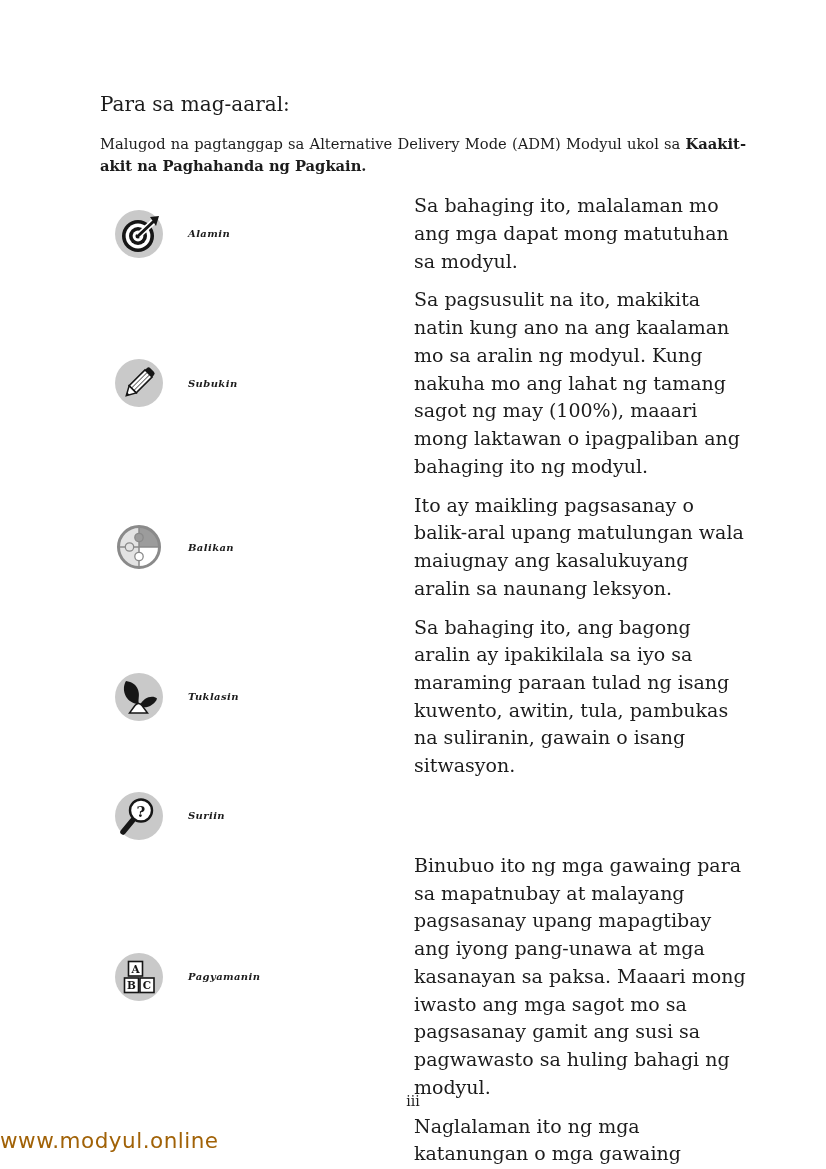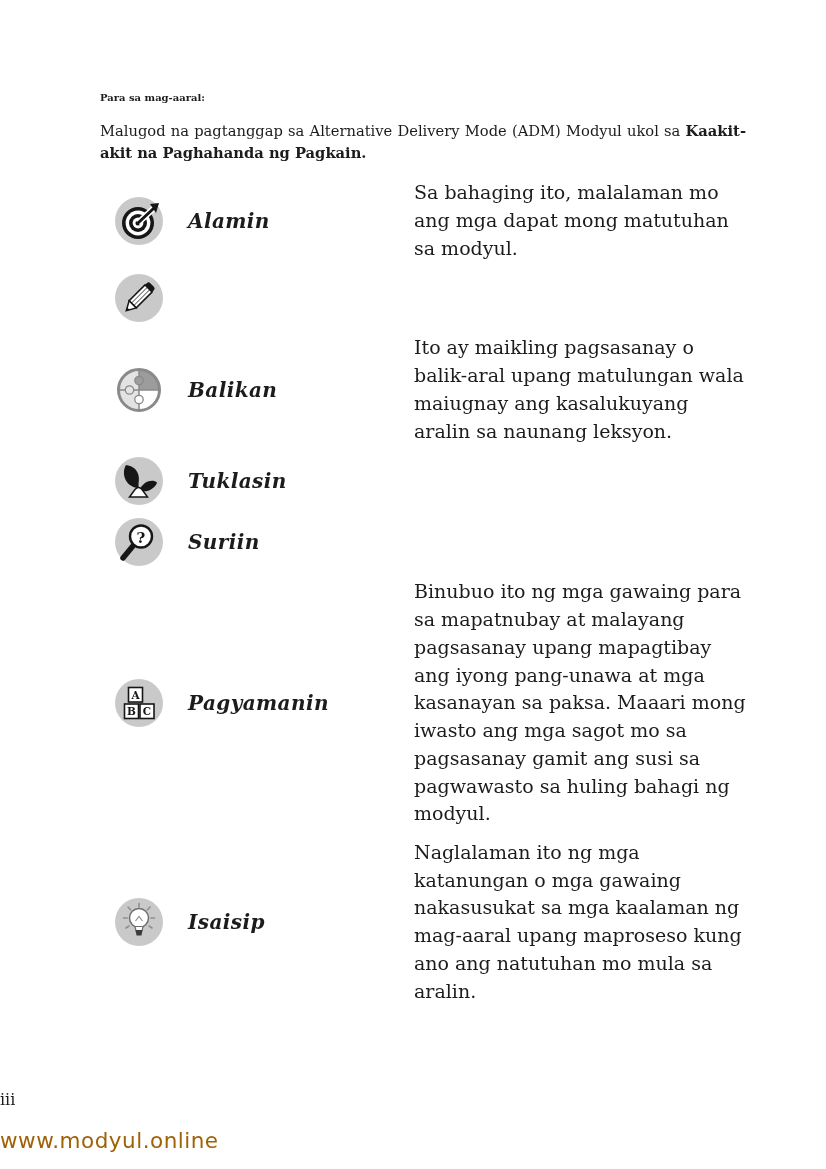--- a/index.html
+++ b/index.html
@@ -2,37 +2,37 @@
 <html><head>
 <meta charset="utf-8">
 <style>
   html,body { margin:0; padding:0; background:#fff; }
   .page {
     width:826px; height:1169px; position:relative; background:#ffffff;
     font-family:"DejaVu Serif","Liberation Serif",serif; color:#1c1c1c;
     overflow:hidden; margin:0 auto;
   }
   .content { position:absolute; left:100px; top:92px; width:646px; }
-  .heading { font-size:10px; margin:0 0 15px 0;font-weight:bold; }
+  .heading { font-size:20px; margin:0 0 15px 0; }
   .intro-p { font-size:14.7px; line-height:1.47; text-align:justify; margin:17px 0 14px 0; }
   .intro-p b { font-weight:bold; }
   .icon-table { margin-top:16px; }
   .icon-row {
     display:grid; grid-template-columns:88px 226px 1fr;
     align-items:center; margin-bottom:11px;
   }
   .icon-cell { padding-left:14px; }
   .icon-cell svg { width:50px; height:50px; display:block; }
   .label-cell {
-    font-weight:bold; font-style:italic; font-size:20px; letter-spacing:0.4px;
+    font-weight:bold; font-style:italic; font-size:10px; letter-spacing:0.4px;
   }
   .desc-cell { font-size:19px; line-height:1.46; }
   .page-number {
     position:absolute; left:0; width:100%; bottom:60px;
-    font-size:16px;margin-top:39px;
+    text-align:center; font-size:14px;margin-top:39px;
   }
   .watermark {
     position:absolute; left:0; width:100%; bottom:16px;
     text-align:left; font-size:21.5px; letter-spacing:0.5px;
     color:#a16207; font-family:"DejaVu Sans","Liberation Sans",sans-serif;
   }
 </style>
 </head>
 <body>
 
@@ -72,20 +72,22 @@
             <g transform="rotate(45 25 25)">
               <rect x="20" y="6.5" width="10" height="7" rx="2.5" fill="#161616"></rect>
               <rect x="20" y="11.5" width="10" height="22.5" fill="#ffffff" stroke="#161616" stroke-width="1.6"></rect>
               <line x1="23.3" y1="12" x2="23.3" y2="34" stroke="#161616" stroke-width="0.8"></line>
               <line x1="26.7" y1="12" x2="26.7" y2="34" stroke="#161616" stroke-width="0.8"></line>
               <path d="M20,34 L30,34 L25,43 Z" fill="#ffffff" stroke="#161616" stroke-width="1.5"></path>
               <path d="M23.4,40 L26.6,40 L25,43.2 Z" fill="#161616"></path>
             </g>
           </svg>
         </span>
+        <span class="label-cell">Subukin</span>
+        <span class="desc-cell">Sa pagsusulit na ito, makikita natin kung ano na ang kaalaman mo sa aralin ng modyul. Kung nakuha mo ang lahat ng tamang sagot ng may (100%), maaari mong laktawan o ipagpaliban ang bahaging ito ng modyul.</span>
       </div>
 
       <div class="icon-row">
         <span class="icon-cell">
           <svg viewBox="0 0 50 50">
             <circle cx="25" cy="25" r="20.5" fill="#e3e3e3"></circle>
             <path d="M25,25 L25,4.5 A20.5,20.5 0 0 1 45.5,25 Z" fill="#9c9c9c"></path>
             <path d="M25,25 L45.5,25 A20.5,20.5 0 0 1 25,45.5 Z" fill="#ffffff"></path>
             <line x1="25" y1="4.5" x2="25" y2="45.5" stroke="#8a8a8a" stroke-width="1.5"></line>
             <line x1="4.5" y1="25" x2="45.5" y2="25" stroke="#8a8a8a" stroke-width="1.5"></line>
@@ -103,20 +105,21 @@
         <span class="icon-cell">
           <svg viewBox="0 0 50 50">
             <circle cx="25" cy="25" r="24" fill="#c9c9c9"></circle>
             <path d="M24,38 C24,30 23,22 20,15" stroke="#161616" stroke-width="2" fill="none"></path>
             <path d="M23,32 C11,30 7,17 12,9 C24,10.5 27.5,21 23,32 Z" fill="#161616"></path>
             <path d="M25.5,34 C29,25 39,22.5 43,26.5 C41,33.5 30.5,37.5 25.5,34 Z" fill="#161616"></path>
             <path d="M15.5,41 L33.5,41 L28,33.5 C25.8,30.8 23.2,30.8 21,33.5 Z" fill="#ffffff" stroke="#161616" stroke-width="1.5"></path>
           </svg>
         </span>
         <span class="label-cell">Tuklasin</span>
+        <span class="desc-cell">Sa bahaging ito, ang bagong aralin ay ipakikilala sa iyo sa maraming paraan tulad ng isang kuwento, awitin, tula, pambukas na suliranin, gawain o isang sitwasyon.</span>
       </div>
 
       <div class="icon-row">
         <span class="icon-cell">
           <svg viewBox="0 0 50 50">
             <circle cx="25" cy="25" r="24" fill="#c9c9c9"></circle>
             <line x1="18.5" y1="29.5" x2="9" y2="41" stroke="#161616" stroke-width="5.5" stroke-linecap="round"></line>
             <circle cx="27" cy="19.5" r="11" fill="#ffffff" stroke="#161616" stroke-width="2.4"></circle>
             <text x="27" y="25.5" text-anchor="middle" font-size="15" font-weight="bold" font-family="DejaVu Serif, serif" fill="#161616">?</text>
           </svg>

